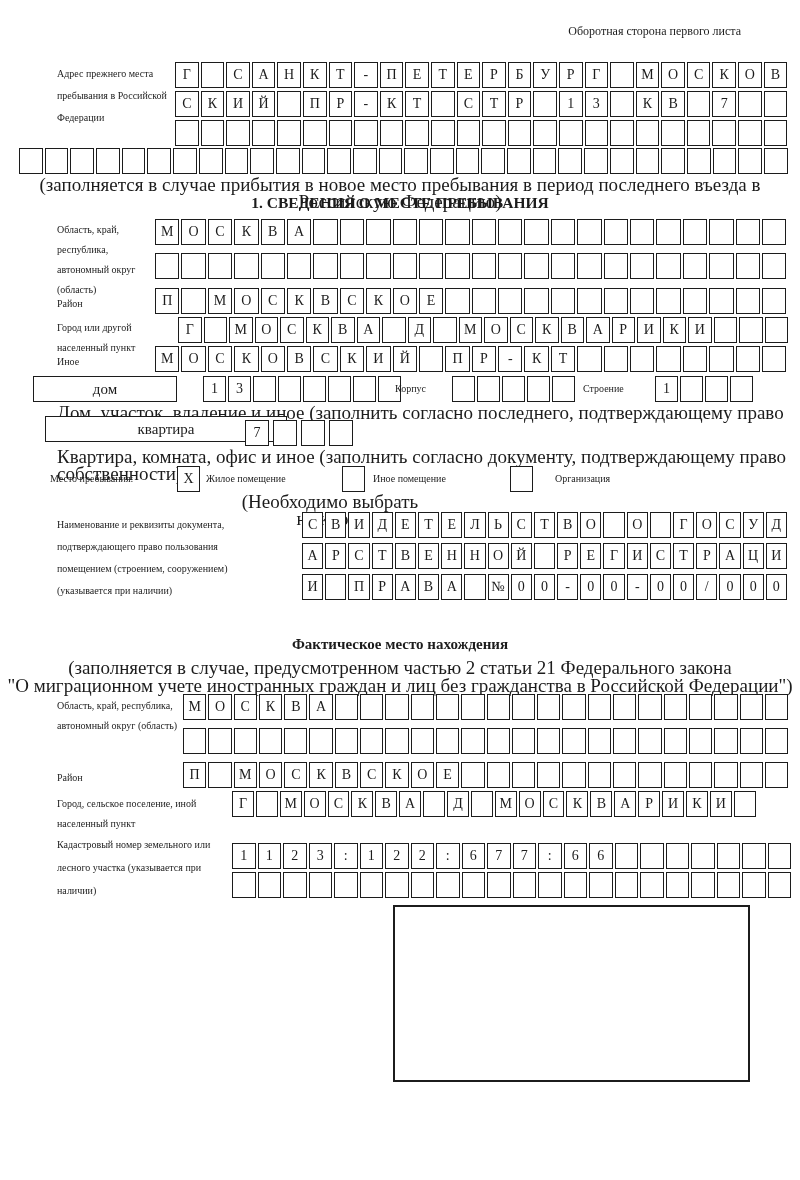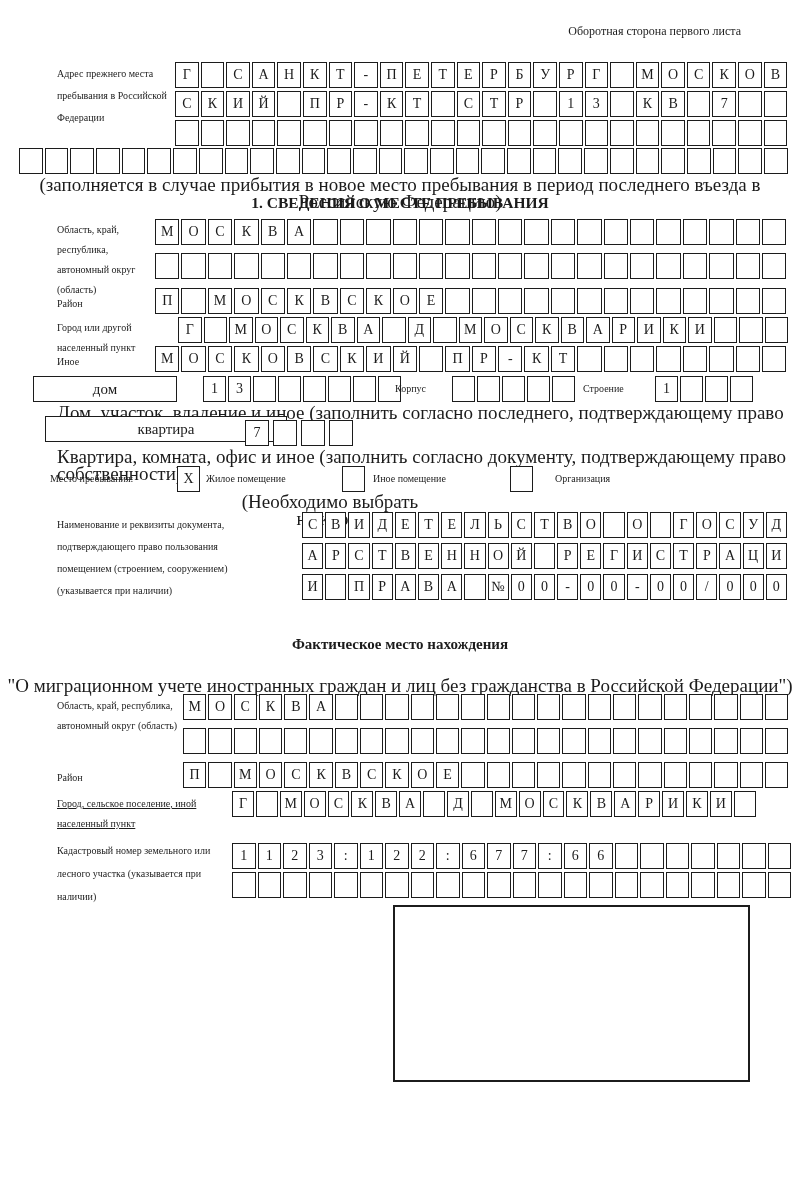--- a/index.html
+++ b/index.html
@@ -406,20 +406,21 @@
       <span class="cell">-</span>
       <span class="cell">0</span>
       <span class="cell">0</span>
       <span class="cell">/</span>
       <span class="cell">0</span>
       <span class="cell">0</span>
       <span class="cell">0</span>
     </div>
 
   <div class="title center fullw" style="top:636px;font-size:15px;">Фактическое место нахождения</div>
+  <div class="caption center fullw" style="top:659px;">(заполняется в случае, предусмотренном частью 2 статьи 21 Федерального закона</div>
   <div class="caption center fullw" style="top:677px;">"О миграционном учете иностранных граждан и лиц без гражданства в Российской Федерации")</div>
 
   <div class="label" style="left:57px;top:696px;width:132px;">Область, край, республика, автономный округ (область)</div>
   <div class="cellrow" style="left:183px;top:694px;--cw:23.3px;">
       <span class="cell">М</span>
       <span class="cell">О</span>
       <span class="cell">С</span>
       <span class="cell">К</span>
       <span class="cell">В</span>
       <span class="cell">А</span>
@@ -490,21 +491,21 @@
       <span class="cell"></span>
       <span class="cell"></span>
       <span class="cell"></span>
       <span class="cell"></span>
       <span class="cell"></span>
       <span class="cell"></span>
       <span class="cell"></span>
       <span class="cell"></span>
     </div>
 
-  <div class="label" style="left:57px;top:794px;width:185px;text-decoration:underline;">Город, сельское поселение, иной населенный пункт</div>
+  <div class="label" style="left:57px;top:794px;width:185px;">Город, сельское поселение, иной населенный пункт</div>
   <div class="cellrow" style="left:232px;top:791px;--cw:21.9px;">
       <span class="cell">Г</span>
       <span class="cell"></span>
       <span class="cell">М</span>
       <span class="cell">О</span>
       <span class="cell">С</span>
       <span class="cell">К</span>
       <span class="cell">В</span>
       <span class="cell">А</span>
       <span class="cell"></span>
@@ -516,21 +517,21 @@
       <span class="cell">К</span>
       <span class="cell">В</span>
       <span class="cell">А</span>
       <span class="cell">Р</span>
       <span class="cell">И</span>
       <span class="cell">К</span>
       <span class="cell">И</span>
       <span class="cell"></span>
     </div>
 
-  <div class="label" style="left:57px;top:833px;width:175px;line-height:23px;margin-top:6px;">Кадастровый номер земельного или лесного участка (указывается при наличии)</div>
+  <div class="label" style="left:57px;top:833px;width:175px;line-height:23px;">Кадастровый номер земельного или лесного участка (указывается при наличии)</div>
   <div class="cellrow" style="left:232px;top:843px;--cw:23.5px;">
       <span class="cell">1</span>
       <span class="cell">1</span>
       <span class="cell">2</span>
       <span class="cell">3</span>
       <span class="cell">:</span>
       <span class="cell">1</span>
       <span class="cell">2</span>
       <span class="cell">2</span>
       <span class="cell">:</span>

